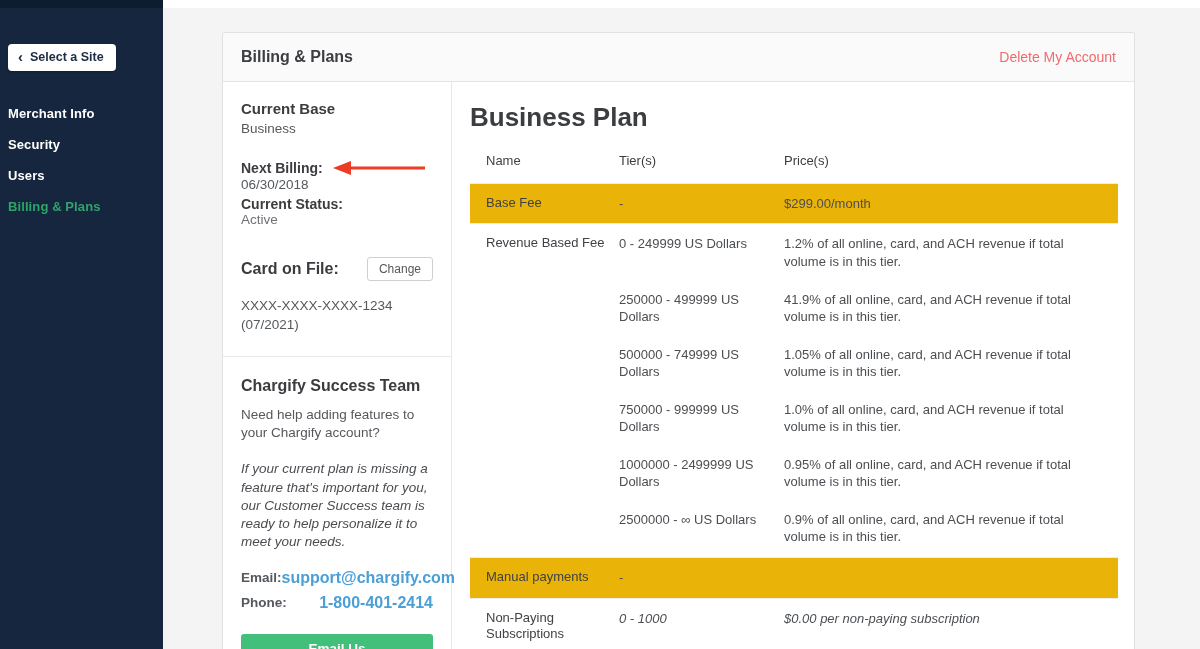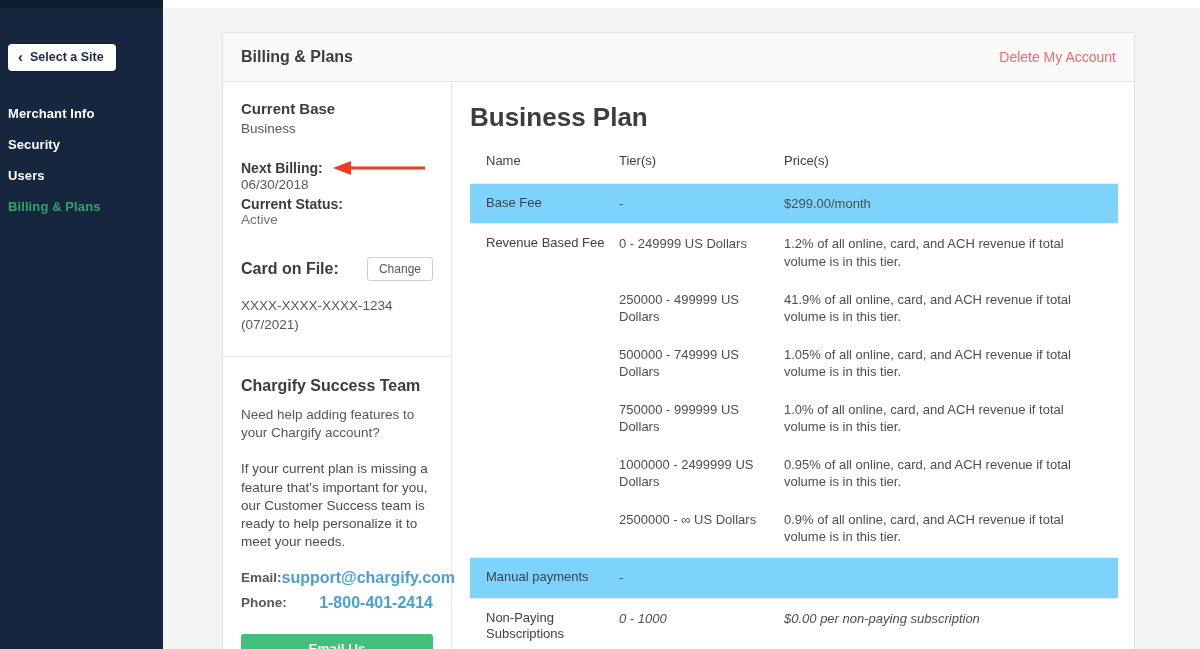--- a/index.html
+++ b/index.html
@@ -72,41 +72,41 @@
   .change-btn {
     font-family: "Liberation Sans", sans-serif;
     font-size: 12px; color: #55585c; background: #ffffff;
     border: 1px solid #cfcfcf; border-radius: 3px; padding: 4px 11px; cursor: pointer;
   }
   .card-number { margin-top: 16px; }
   .col-divider { border: none; border-top: 1px solid #e8e8e8; margin: 0 -18px; }
 
   .team-section { padding-top: 20px; }
   .team-section p { margin-top: 11px; }
-  .pitch { color: #4a4d51; margin-top: 18px !important; }
+  .pitch { font-style: italic; color: #4a4d51; margin-top: 18px !important; }
   .contact-rows { margin-top: 18px; font-weight: bold; }
   .contact-row { display: flex; justify-content: space-between; margin-top: 6px; }
   .contact-link { color: #4b9fd6; text-decoration: none; font-size: 16px; cursor: pointer; text-align: right; }
   .email-btn {
     display: block; width: 100%; margin-top: 22px; padding: 7px 0;
     background: #43bf7c; border: none; border-radius: 3px;
     font-family: "Liberation Sans", sans-serif;
     font-size: 13.5px; font-weight: bold; color: #ffffff; cursor: pointer;
   }
 
   
   .right-col { flex: 1; padding: 14px 16px 0 18px; overflow: hidden; }
   .plan-title { font-size: 26px; font-weight: bold; color: #3b3d40; margin: 6px 0 20px 0; }
 
   .thead, .fee-row { display: grid; grid-template-columns: 149px 165px 1fr; }
   .thead { padding-bottom: 13px; }
   .th { font-size: 13px; color: #3a3c3f; }
   .cell-name { padding-left: 16px; font-size: 13px; color: #3f4246; line-height: 1.3; }
   .fee-row { border-top: 1px solid #ececec; padding: 11px 0; }
-  .fee-row.striped { background: #7dd3fc; }
+  .fee-row.striped { background: #eab308; }
   .tiers { grid-column: 2 / 4; display: grid; grid-template-columns: 165px 1fr; }
   .tier-cell { font-size: 13px; color: #4b4e52; line-height: 1.35; padding-right: 14px; }
   .price-cell { font-size: 13px; color: #4b4e52; line-height: 1.35; padding-right: 28px; }
   .tier-gap-lg .tier-cell, .tier-gap-lg .price-cell { margin-top: 20px; }
   .tier-gap-sm .tier-cell, .tier-gap-sm .price-cell { margin-top: 22px; font-style: italic; }
   .no-gap .tier-cell, .no-gap .price-cell { margin-top: 0; }
 </style>
 </head>
 <body>
 

